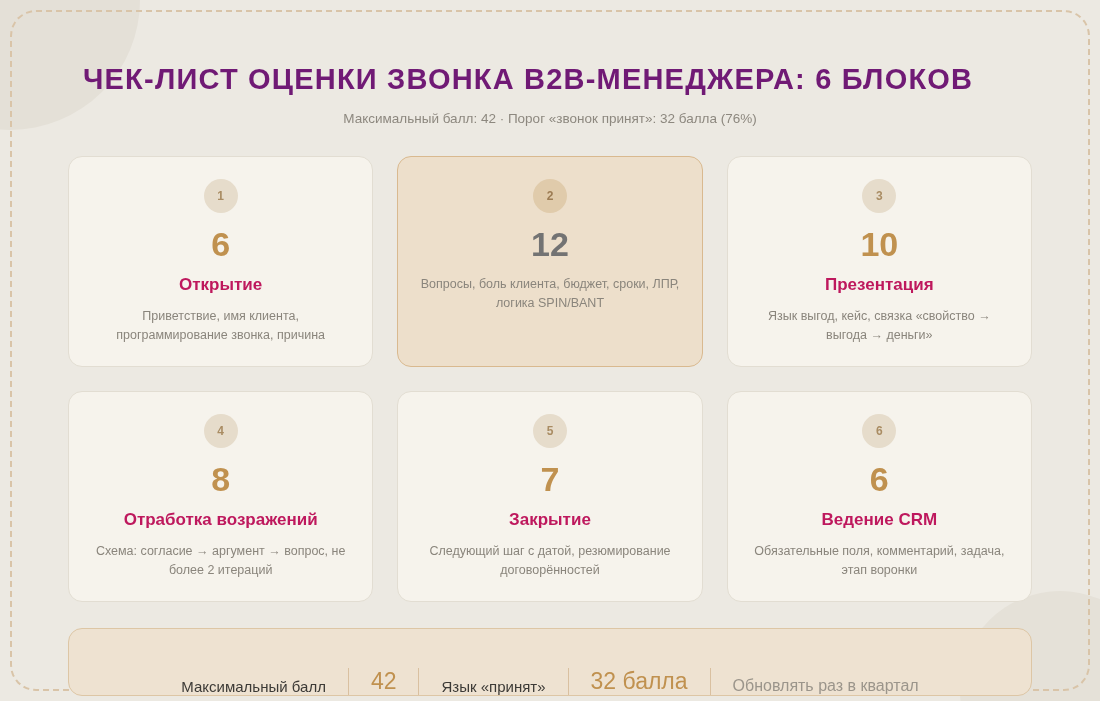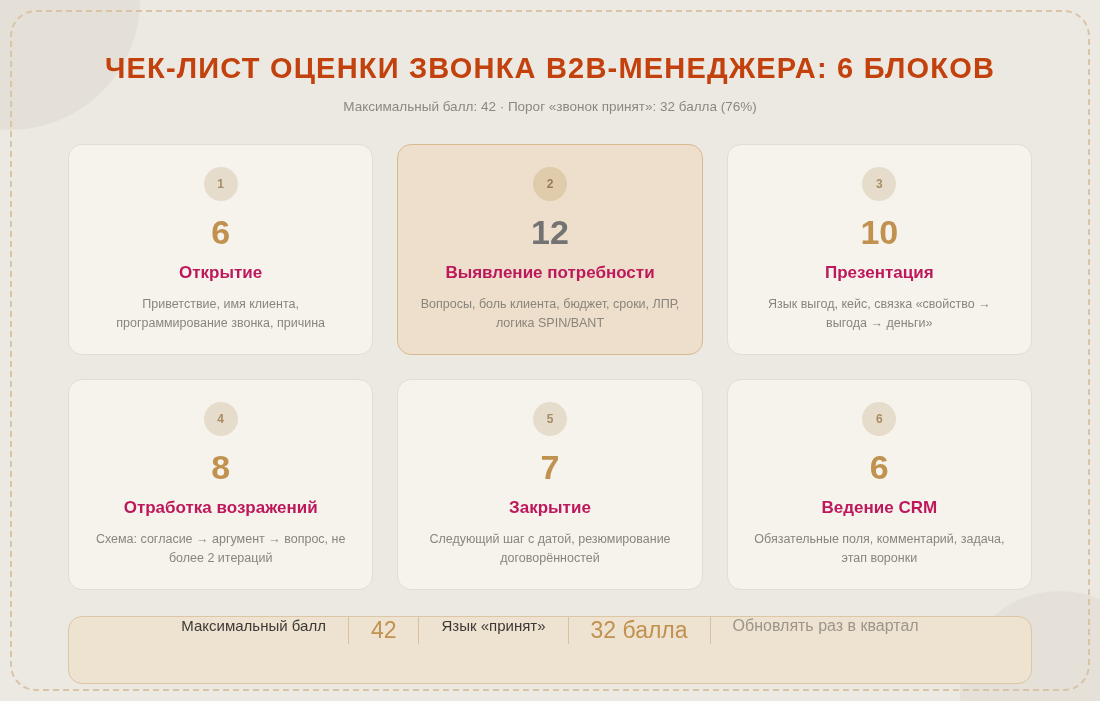--- a/index.html
+++ b/index.html
@@ -50,26 +50,26 @@
     border-radius: 50%;
     background: #e5e1d8;
   }
   .content {
     position: relative;
     z-index: 2;
     padding: 36px 68px 0 68px;
     box-sizing: border-box;
   }
   .title {
-    margin: 4px;
-    text-align: center;
+    margin: 15px;
+    text-align: left;
     font-size: 29px;
     font-weight: bold;
     letter-spacing: 1.2px;
-    color: #c2410c;
+    color: #701a75;
     padding-top: 12px;
   }
   .subtitle {
     margin: 14px 0 8px 0;
     text-align: center;
     font-size: 13.5px;
     color: #8d887f;
   }
   .grid {
     display: grid;
@@ -126,21 +126,21 @@
     line-height: 1.55;
     color: #8a857c;
   }
   .footer {
     margin-top: 26px;
     background: #eee2d1;
     border: 1px solid #ddc6a5;
     border-radius: 14px;
     height: 68px;
     display: flex;
-    align-items: flex-start;
+    align-items: flex-end;
     justify-content: center;
     gap: 0;
     padding: 0 20px;
     box-sizing: border-box;
   }
   .f-label {
     font-size: 15px;
     color: #3c3a36;
     padding: 0 22px;
   }
@@ -175,21 +175,20 @@
       <div class="card">
         <div class="badge">1</div>
         <div class="score">6</div>
         <div class="card-title">Открытие</div>
         <div class="card-desc">Приветствие, имя клиента, программирование звонка, причина</div>
       </div>
 
       <div class="card highlight">
         <div class="badge">2</div>
         <div class="score">12</div>
-        <div class="card-title">Выявление потребности</div>
         <div class="card-desc">Вопросы, боль клиента, бюджет, сроки, ЛПР, логика SPIN/BANT</div>
       </div>
 
       <div class="card">
         <div class="badge">3</div>
         <div class="score">10</div>
         <div class="card-title">Презентация</div>
         <div class="card-desc">Язык выгод, кейс, связка «свойство → выгода → деньги»</div>
       </div>
 

